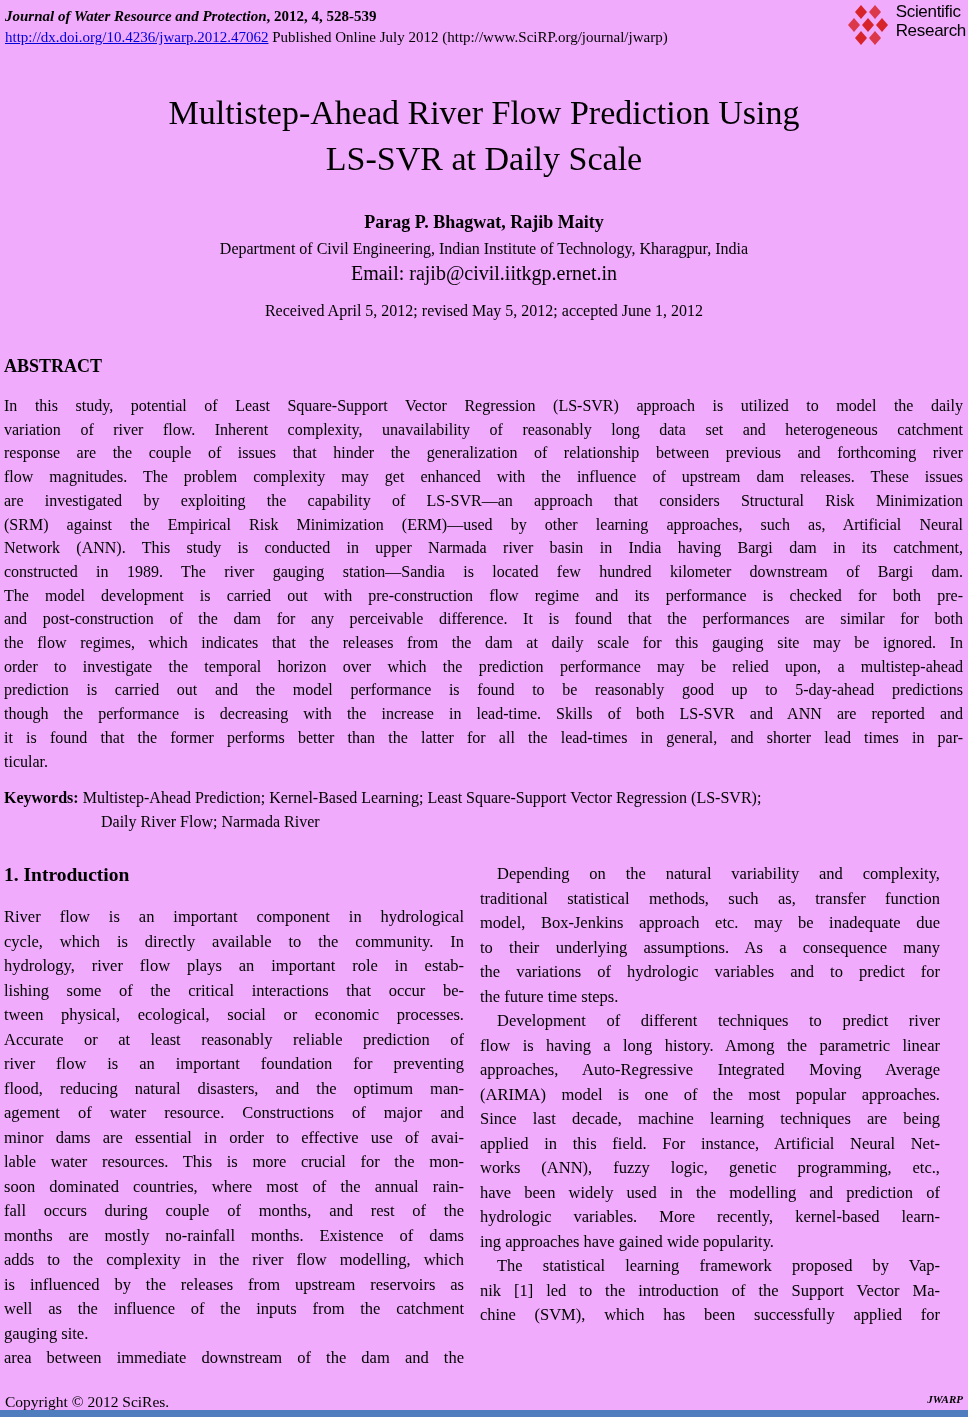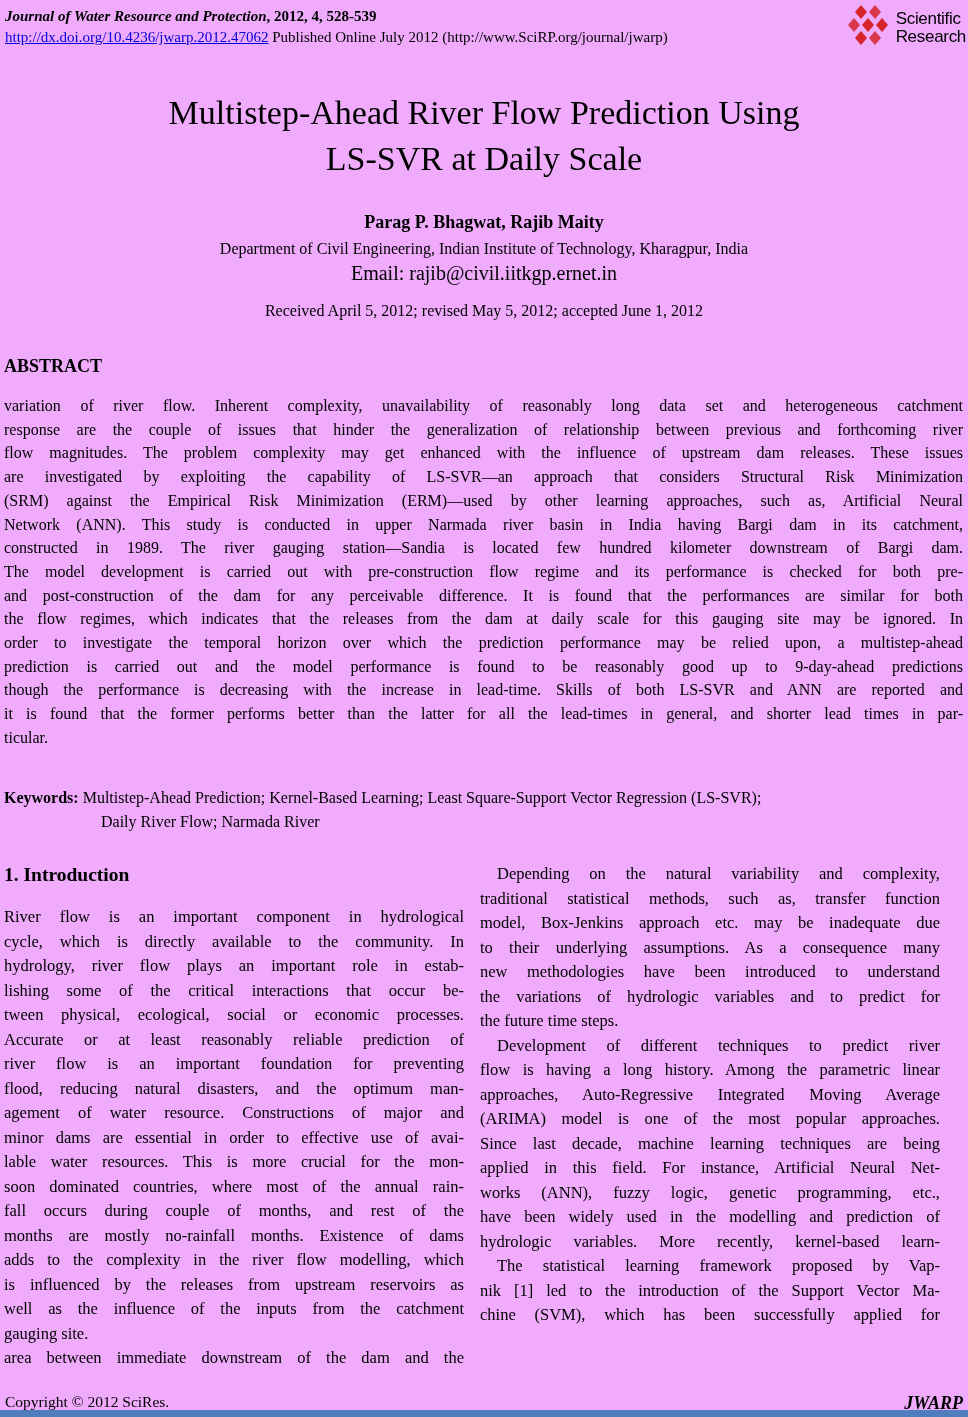--- a/index.html
+++ b/index.html
@@ -2,21 +2,21 @@
 <html><head>
 <meta charset="utf-8">
 <style>
   html,body{margin:0;padding:0;background:#ffffff;}
   .page{position:relative;width:968px;height:1417px;background:#f0abfc;color:#000;
         font-family:"Liberation Serif",serif;overflow:hidden;}
 
   
   .hdr{position:absolute;top:6px;left:5px;width:840px;font-size:15px;line-height:21px;}
   .hdr a{color:#0000D8;text-align:right;}
-  .logo{position:absolute;top:3px;right:2px;display:flex;align-items:center;gap:3px;}
+  .logo{position:absolute;top:3px;right:2px;display:flex;gap:3px;}
   .logo-text{font-family:"Liberation Sans",sans-serif;font-size:17px;line-height:18.5px;
              letter-spacing:-0.3px;}
 
   
   .title{position:absolute;top:90px;left:0;width:100%;text-align:center;
          font-size:34px;font-weight:normal;line-height:46px;}
   .ctr{position:absolute;left:0;width:100%;text-align:center;}
   .authors{top:212px;font-size:18px;font-weight:bold;}
   .affil{top:240px;font-size:16px;}
   .email{top:262px;font-size:20px;}
@@ -35,21 +35,21 @@
   .col{width:460px;font-size:16.5px;line-height:24.5px;}
   .sec-h{font-size:19.5px;font-weight:bold;line-height:26px;margin:0 0 17px 0;}
 
   
   .jline{text-align:justify;text-align-last:justify;}
   .jline.noj{text-align-last:left;}
   .jline.indent{text-indent:17px;}
 
   
   .foot-l{position:absolute;left:5px;top:1393px;font-size:15.5px;}
-  .foot-r{position:absolute;right:5px;top:1393px;font-size:18px;font-weight:bold;font-style:italic;}
+  .foot-r{position:absolute;right:5px;top:1393px;font-size:11px;font-weight:bold;font-style:italic;}
   .bottombar{position:absolute;left:0;right:0;bottom:0;height:7px;}
 </style>
 </head>
 <body>
 
 <div class="page">
 
   <div class="hdr">
     <div><b><i>Journal of Water Resource and Protection</i><span>, 2012, 4, 528-539</span></b></div>
     <div><a href="#">http://dx.doi.org/10.4236/jwarp.2012.47062</a><span> Published Online July 2012 (http://www.SciRP.org/journal/jwarp)</span></div>
@@ -80,32 +80,33 @@
     <div>LS-SVR at Daily Scale</div>
   </div>
 
   <div class="ctr authors">Parag P. Bhagwat, Rajib Maity</div>
   <div class="ctr affil">Department of Civil Engineering, Indian Institute of Technology, Kharagpur, India</div>
   <div class="ctr email">Email: rajib@civil.iitkgp.ernet.in</div>
   <div class="ctr received">Received April 5, 2012; revised May 5, 2012; accepted June 1, 2012</div>
 
   <div class="abs-h">ABSTRACT</div>
   <div class="abs-b">
+      <div class="jline">In this study, potential of Least Square-Support Vector Regression (LS-SVR) approach is utilized to model the daily</div>
       <div class="jline">variation of river flow. Inherent complexity, unavailability of reasonably long data set and heterogeneous catchment</div>
       <div class="jline">response are the couple of issues that hinder the generalization of relationship between previous and forthcoming river</div>
       <div class="jline">flow magnitudes. The problem complexity may get enhanced with the influence of upstream dam releases. These issues</div>
       <div class="jline">are investigated by exploiting the capability of LS-SVR—an approach that considers Structural Risk Minimization</div>
       <div class="jline">(SRM) against the Empirical Risk Minimization (ERM)—used by other learning approaches, such as, Artificial Neural</div>
       <div class="jline">Network (ANN). This study is conducted in upper Narmada river basin in India having Bargi dam in its catchment,</div>
       <div class="jline">constructed in 1989. The river gauging station—Sandia is located few hundred kilometer downstream of Bargi dam.</div>
       <div class="jline">The model development is carried out with pre-construction flow regime and its performance is checked for both pre-</div>
       <div class="jline">and post-construction of the dam for any perceivable difference. It is found that the performances are similar for both</div>
       <div class="jline">the flow regimes, which indicates that the releases from the dam at daily scale for this gauging site may be ignored. In</div>
       <div class="jline">order to investigate the temporal horizon over which the prediction performance may be relied upon, a multistep-ahead</div>
-      <div class="jline">prediction is carried out and the model performance is found to be reasonably good up to 9-day-ahead predictions</div>
+      <div class="jline">prediction is carried out and the model performance is found to be reasonably good up to 5-day-ahead predictions</div>
       <div class="jline">though the performance is decreasing with the increase in lead-time. Skills of both LS-SVR and ANN are reported and</div>
       <div class="jline">it is found that the former performs better than the latter for all the lead-times in general, and shorter lead times in par-</div>
       <div class="jline noj">ticular.</div>
     </div>
 
   <div class="kw">
     <div><b>Keywords:</b>&nbsp;<span>Multistep-Ahead Prediction; Kernel-Based Learning; Least Square-Support Vector Regression (LS-SVR);</span></div>
     <div class="kw2">Daily River Flow; Narmada River</div>
   </div>
 
@@ -133,32 +134,32 @@
           <div class="jline noj">gauging site.</div>
           <div class="jline">area between immediate downstream of the dam and the</div>
         </div>
     </div>
     <div class="col">
       <div>
           <div class="jline indent">Depending on the natural variability and complexity,</div>
           <div class="jline">traditional statistical methods, such as, transfer function</div>
           <div class="jline">model, Box-Jenkins approach etc. may be inadequate due</div>
           <div class="jline">to their underlying assumptions. As a consequence many</div>
-          <div class="jline">new methodologies have been introduced to understand</div>
           <div class="jline">the variations of hydrologic variables and to predict for</div>
           <div class="jline noj">the future time steps.</div>
           <div class="jline indent">Development of different techniques to predict river</div>
           <div class="jline">flow is having a long history. Among the parametric linear</div>
           <div class="jline">approaches, Auto-Regressive Integrated Moving Average</div>
           <div class="jline">(ARIMA) model is one of the most popular approaches.</div>
           <div class="jline">Since last decade, machine learning techniques are being</div>
           <div class="jline">applied in this field. For instance, Artificial Neural Net-</div>
           <div class="jline">works (ANN), fuzzy logic, genetic programming, etc.,</div>
           <div class="jline">have been widely used in the modelling and prediction of</div>
           <div class="jline">hydrologic variables. More recently, kernel-based learn-</div>
+          <div class="jline noj">ing approaches have gained wide popularity.</div>
           <div class="jline indent">The statistical learning framework proposed by Vap-</div>
           <div class="jline">nik [1] led to the introduction of the Support Vector Ma-</div>
           <div class="jline">chine (SVM), which has been successfully applied for</div>
         </div>
     </div>
   </div>
 
   <div class="foot-l">Copyright © 2012 SciRes.</div>
   <div class="foot-r">JWARP</div>
   <div class="bottombar" style="background: rgb(79, 125, 190);"></div>

